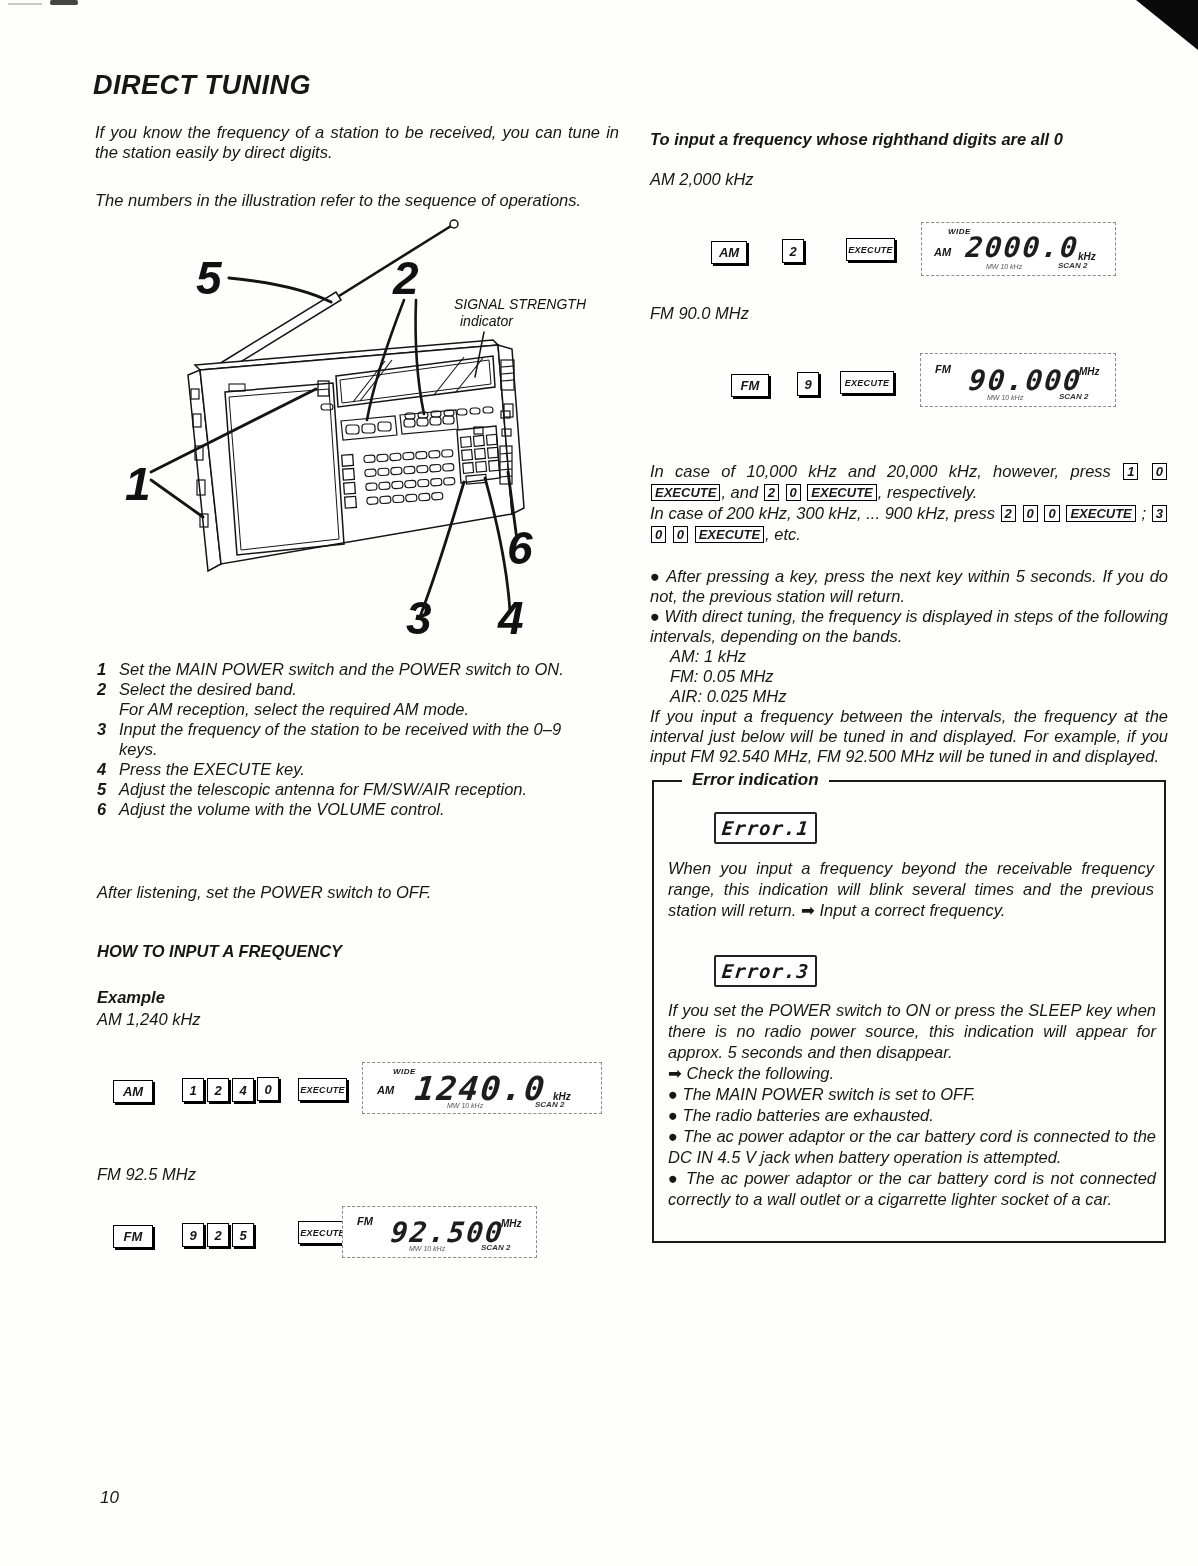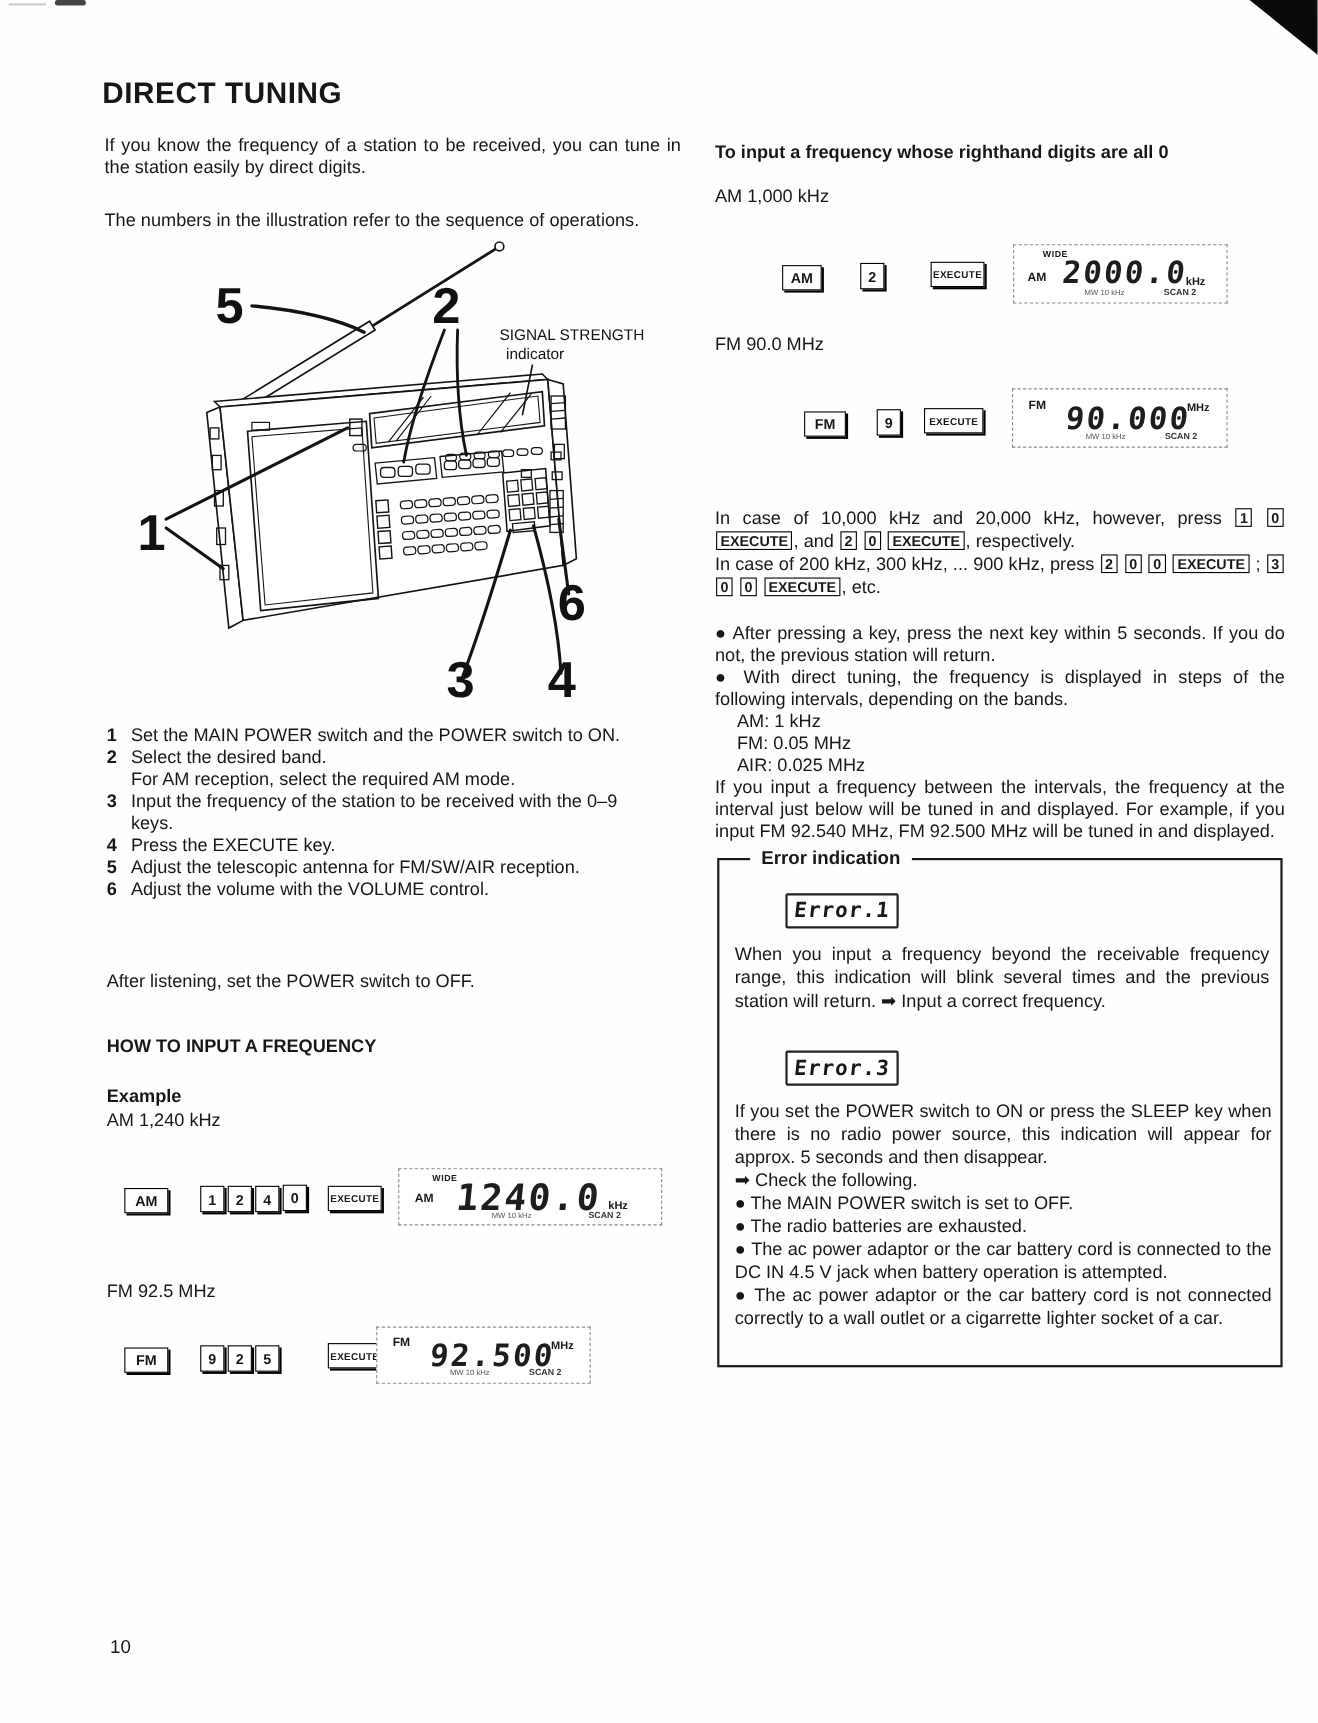--- a/index.html
+++ b/index.html
@@ -1,17 +1,17 @@
 <!DOCTYPE html>
 <html><head>
 <meta charset="utf-8">
 <style>
   html,body{margin:0;padding:0;background:#ffffff;}
   .page{position:relative;width:1198px;height:1566px;background:#fefefd;overflow:hidden;
-        font-family:"Liberation Sans","DejaVu Sans",sans-serif;color:#171717;}
+        font-family:"Liberation Sans","DejaVu Sans",sans-serif;color:#171717;font-style:italic;}
   .doc{font-size:16.5px;line-height:20px;}
   .j{text-align:justify;}
   .b{font-weight:700;}
   .abs{position:absolute;}
   
   .title{position:absolute;left:93px;top:52px;font-size:27px;font-weight:700;letter-spacing:0.5px;}
   
   .corner{position:absolute;top:0;right:0;width:0;height:0;
           border-left:62px solid transparent;border-top:50px solid #0a0a0a;}
   .smudge{position:absolute;left:50px;top:0;width:28px;height:5px;background:#444;border-radius:2px;}
@@ -292,21 +292,21 @@
     <div class="lcd" style="left:247px;top:6px;width:195px;height:52px;">
       <span class="band" style="left:14px;top:8px;">FM</span>
       <span class="seg" style="left:48px;top:12px;font-size:28px;">92.500</span>
       <span class="unit" style="left:158px;top:11px;">MHz</span>
       <span class="sub1" style="left:66px;bottom:5px;">MW 10 kHz</span>
       <span class="sub2" style="left:138px;bottom:5px;">SCAN 2</span>
     </div>
   </div>
 
   <h2 class="abs doc b" style="left:650px;top:129px;margin:0;width:520px;">To input a frequency whose righthand digits are all 0</h2>
-  <div class="abs doc" style="left:650px;top:169px;">AM 1,000 kHz</div>
+  <div class="abs doc" style="left:650px;top:169px;">AM 2,000 kHz</div>
 
   <div class="abs" style="left:650px;top:215px;width:520px;height:66px;">
     <div class="key key-band" style="left:61px;top:26px;width:36px;">AM</div>
     <div class="key key-digit" style="left:132px;top:24px;">2</div>
     <div class="key key-exec" style="left:196px;top:23px;">EXECUTE</div>
     <div class="lcd" style="left:271px;top:7px;width:195px;height:54px;">
       <span class="wide" style="left:26px;top:4px;">WIDE</span>
       <span class="band" style="left:12px;top:23px;">AM</span>
       <span class="seg" style="left:44px;top:11px;font-size:28px;">2000.0</span>
       <span class="unit" style="left:156px;top:28px;">kHz</span>

